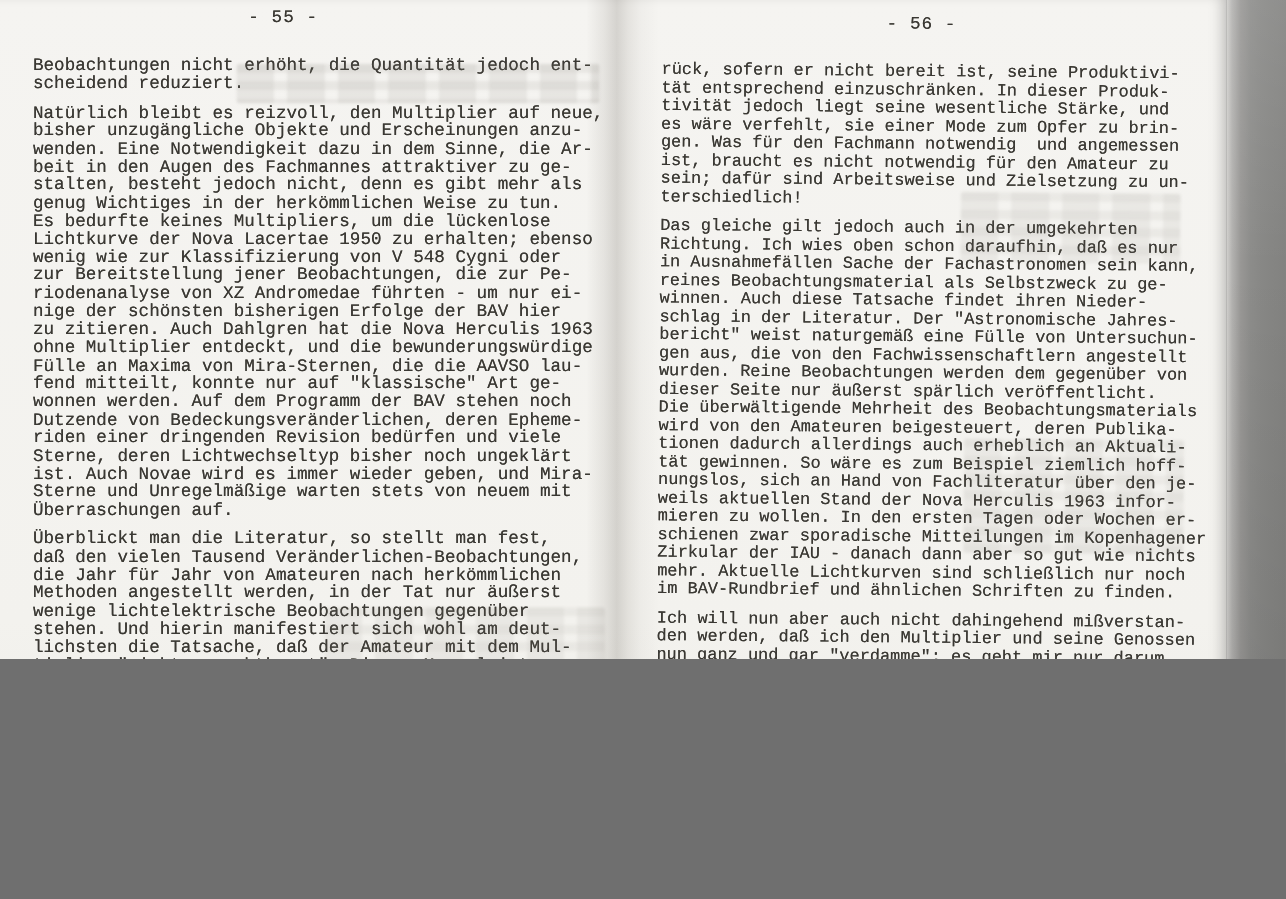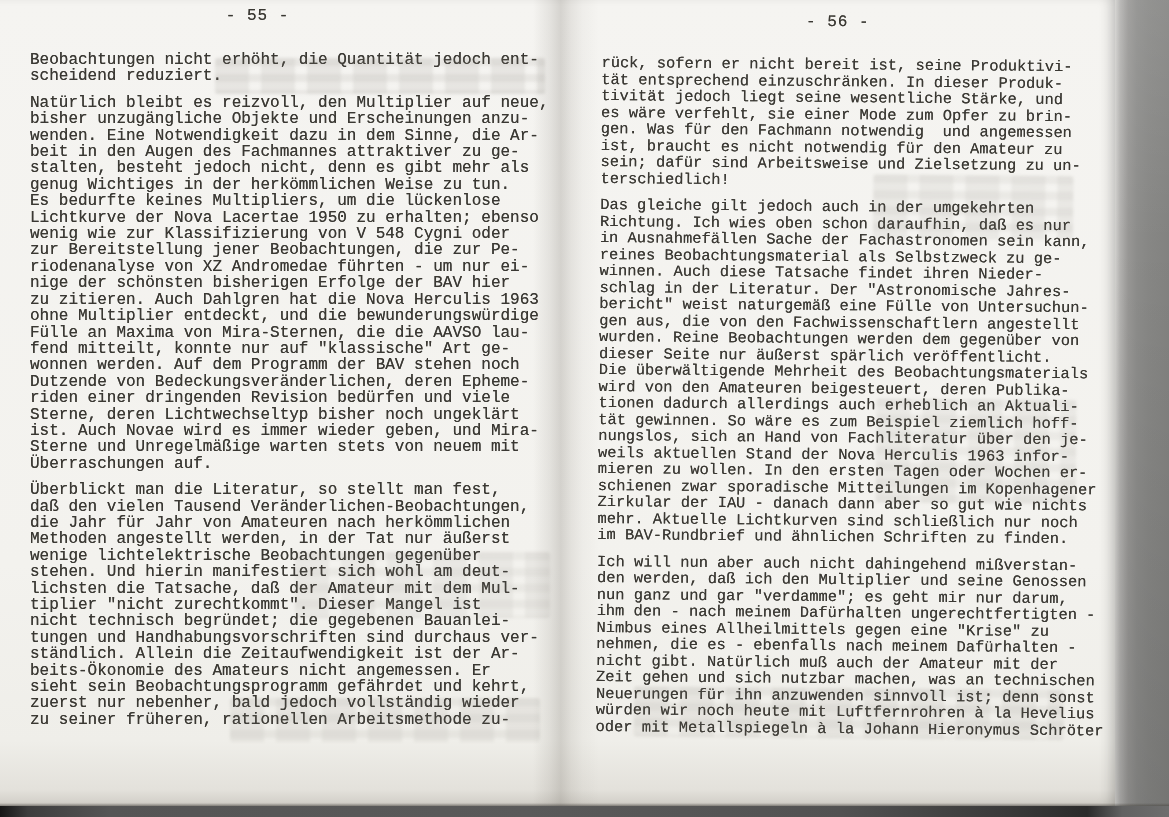--- a/index.html
+++ b/index.html
@@ -1,18 +1,18 @@
 <!DOCTYPE html>
 <html><head>
 <meta charset="utf-8">
 <style>
   html,body{margin:0;padding:0;background:#6f6f6f;}
   .stage{
     position:relative;
-    width:1169px;height:817px;
+    width:1169px;height:599px;
     overflow:hidden;
     background:#8d8d8d;
     font-family:"Liberation Mono","DejaVu Sans Mono",monospace;
   }
   
   .paper{
     position:absolute;left:0;top:0;
     width:1115px;height:806px;
     background:linear-gradient(180deg,#f5f4f1 0%,#f3f2ee 70%,#efeee9 92%,#e3e1db 98%,#cfccc5 100%);
     box-shadow:inset -10px 0 14px -8px rgba(0,0,0,0.28);

